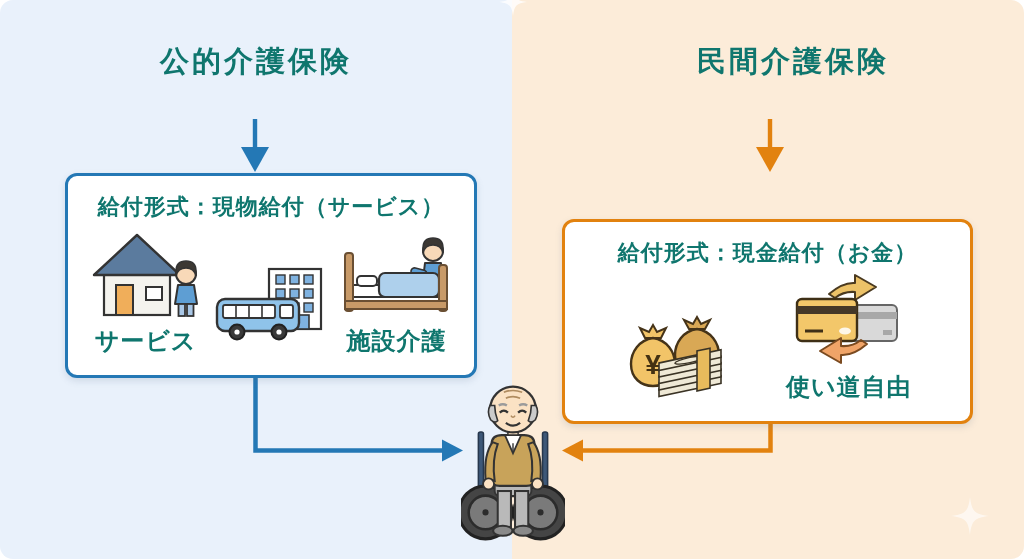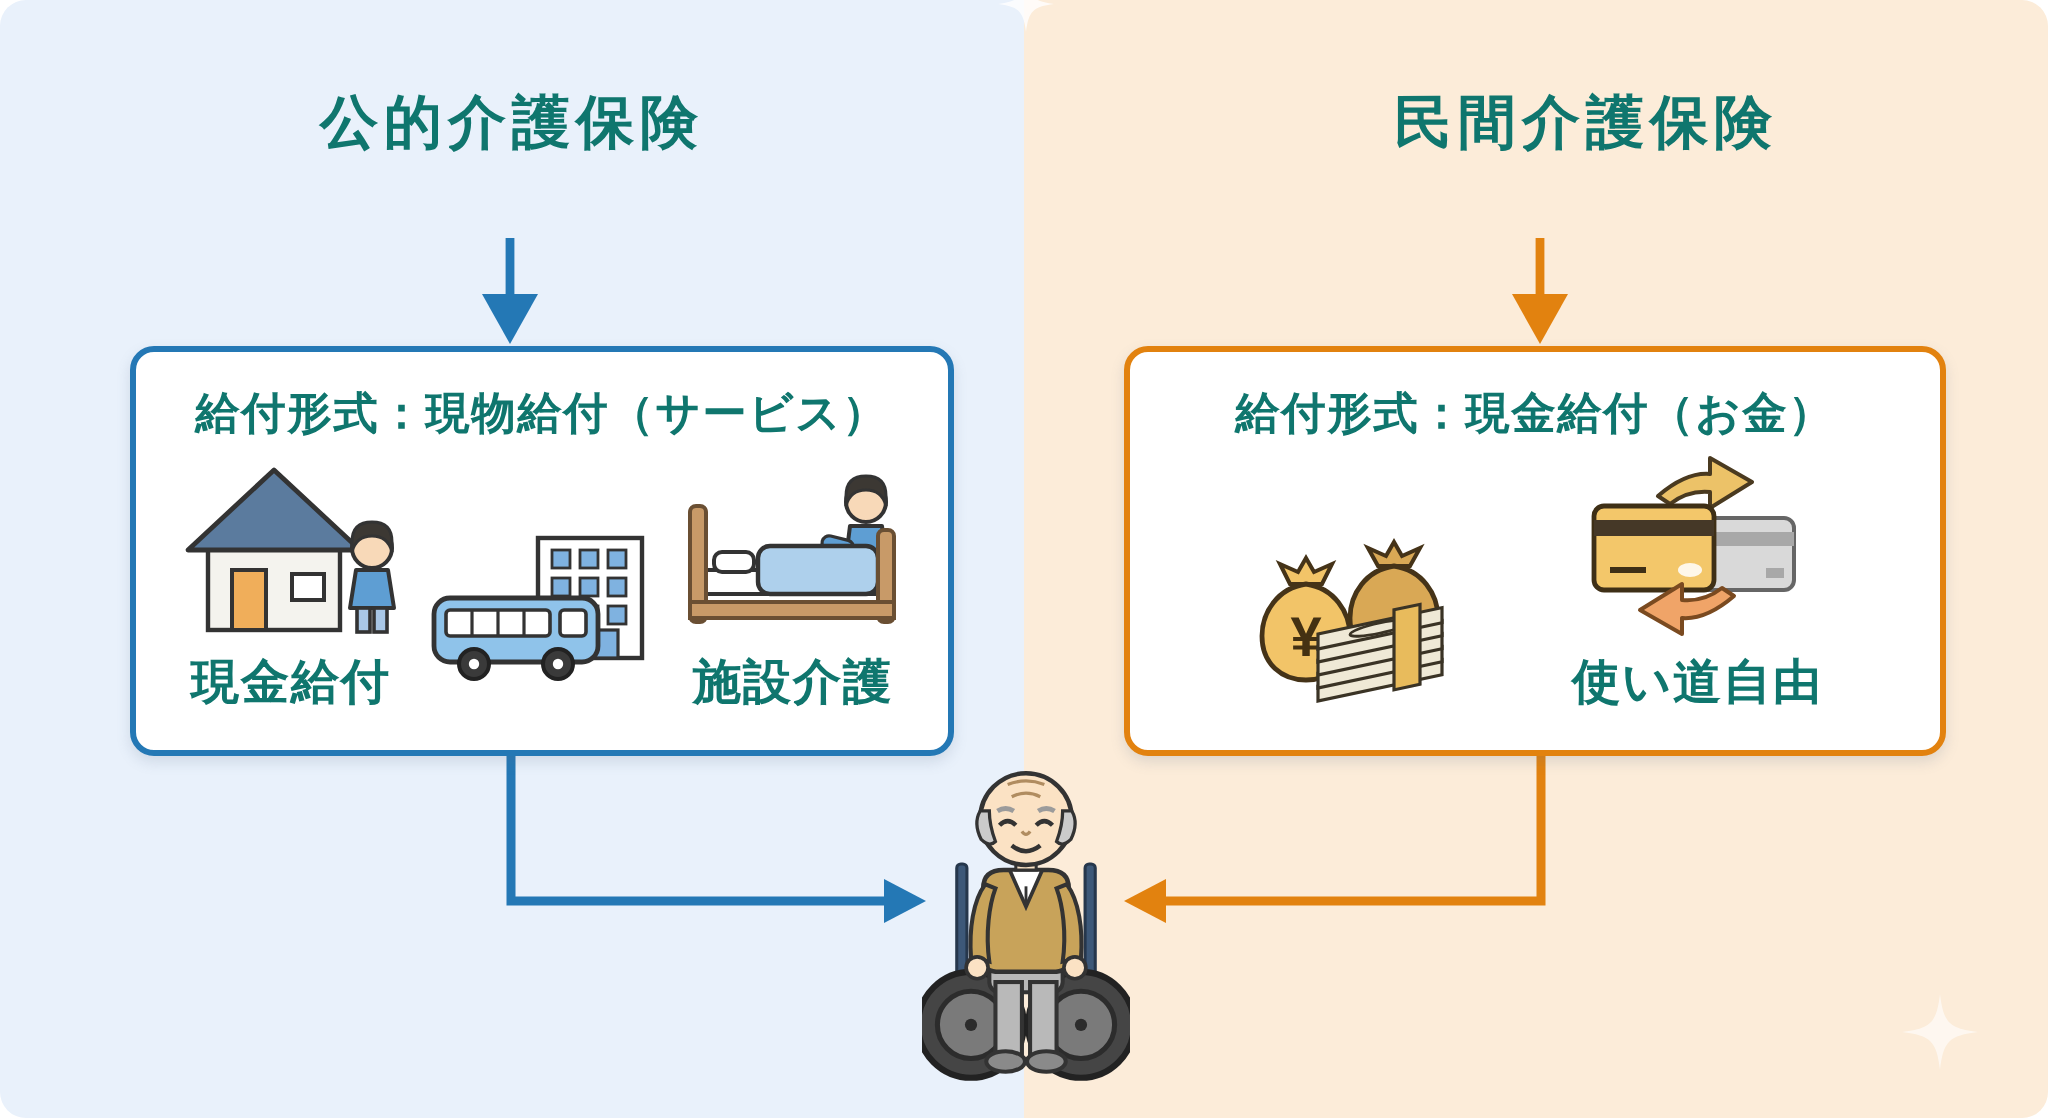--- a/index.html
+++ b/index.html
@@ -21,21 +21,21 @@
   .down-arrow{position:absolute;top:119px;width:30px;height:55px;z-index:4;}
   .down-arrow-left{left:240px;}
   .down-arrow-right{left:755px;}
   .benefit-box{
     position:absolute;top:173px;height:205px;background:#fff;border-radius:12px;
     box-sizing:border-box;z-index:3;
     box-shadow:0 3px 7px rgba(90,110,140,0.18);
     display:flex;flex-direction:column;
   }
   .benefit-box-left{left:65px;width:412px;border:3.5px solid #2478b5;}
-  .benefit-box-right{left:562px;width:411px;border:3.5px solid #e2820f;}
+  .benefit-box-right{left:562px;width:411px;border:3.5px solid #e2820f;margin-top:46px;}
   .box-title{
     text-align:center;font-size:22px;font-weight:bold;letter-spacing:1px;
     margin-top:16px;white-space:nowrap;
   }
   .items-row{
     flex:1;display:flex;justify-content:space-evenly;align-items:flex-end;
     padding:0 8px 18px 8px;
   }
   .benefit-item{display:flex;flex-direction:column;align-items:center;}
   .benefit-item .icon-wrap{height:92px;display:flex;align-items:flex-end;}
@@ -93,21 +93,21 @@
             <g>
               <polygon points="88,58 104,58 107,77 85,77" fill="#5e9ed3" stroke="#333" stroke-width="2" stroke-linejoin="round"></polygon>
               <rect x="88.5" y="77" width="6.5" height="12" fill="#a9c7e6" stroke="#333" stroke-width="1.8"></rect>
               <rect x="97" y="77" width="6.5" height="12" fill="#a9c7e6" stroke="#333" stroke-width="1.8"></rect>
               <circle cx="96" cy="47" r="10" fill="#f8d9b8" stroke="#333" stroke-width="2"></circle>
               <path d="M86,49 L86,44 Q86,34 96,34 Q106,34 106,44 L106,49 Q104,41 96,41 Q88,41 86,49 Z" fill="#3c3833" stroke="#333" stroke-width="1.5"></path>
               <path d="M44,52 Q47,49 50,52" stroke="none" fill="none"></path>
             </g>
           </svg>
         </div>
-        <div class="item-label">現金給付</div>
+        <div class="item-label">サービス</div>
       </div>
 
       <div class="benefit-item">
         <div class="icon-wrap">
           <svg width="112" height="92" viewBox="0 0 112 92">
             <rect x="54" y="4" width="52" height="60" fill="#ffffff" stroke="#333" stroke-width="2.2"></rect>
             <g fill="#7fb2e0" stroke="#333" stroke-width="1.4">
               <rect x="61" y="10" width="9" height="9"></rect>
                 <rect x="75" y="10" width="9" height="9"></rect>
                 <rect x="89" y="10" width="9" height="9"></rect>

